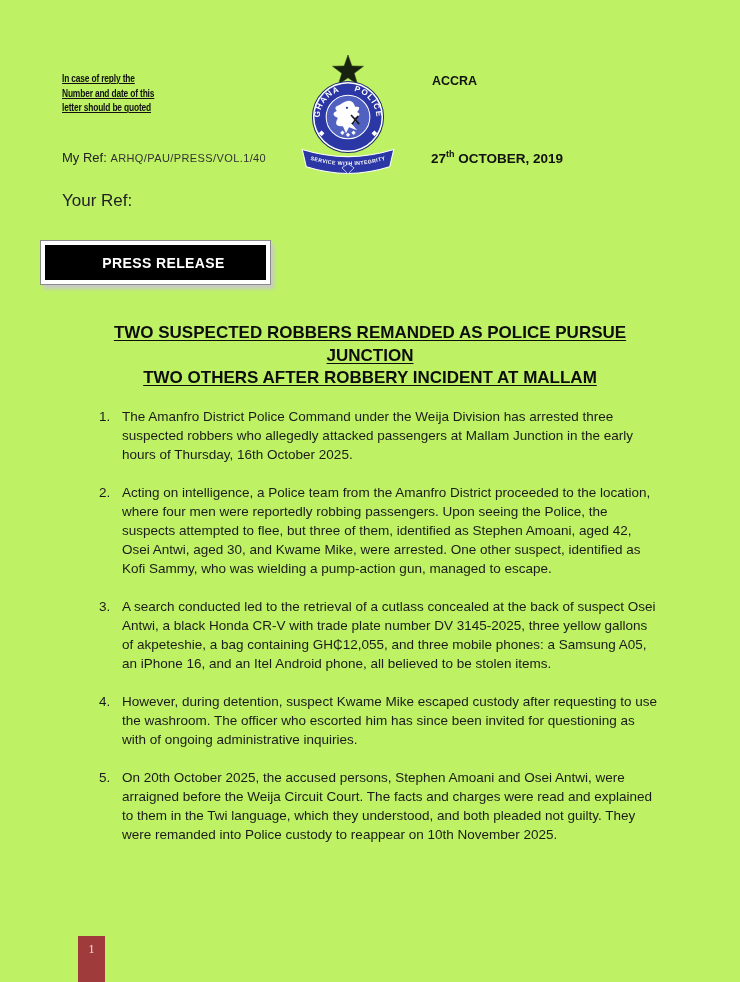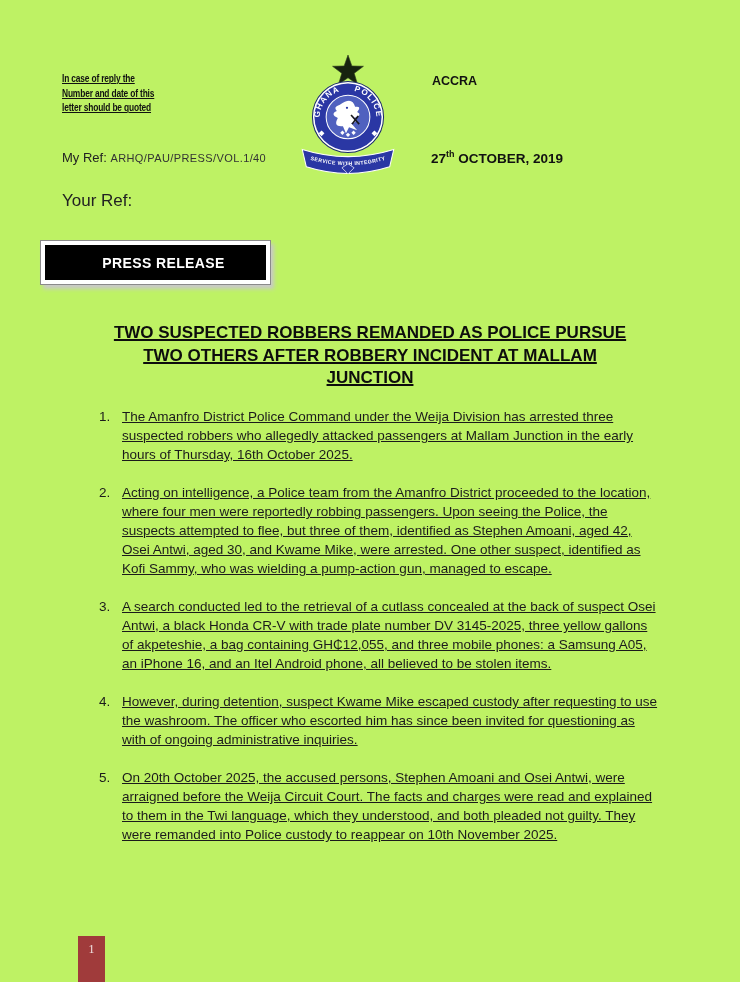--- a/index.html
+++ b/index.html
@@ -41,29 +41,29 @@
     box-shadow:3px 4px 4px #c9c9c9;
   }
   .pr-inner {
     background:#000; color:#fff; text-align:center;
     font-weight:700; font-size:14px; letter-spacing:0.4px; padding:10px 0 9px 16px;
   }
 
   
   .headline {
     position:absolute; left:70px; top:322px; width:600px;
-    text-align:center; font-weight:700; font-size:17px; line-height:22.5px; color:#0d0d0d;text-decoration:underline;
+    text-align:center; font-weight:700; font-size:17px; line-height:22.5px; color:#0d0d0d;
   }
   .headline .hl-line { text-decoration:underline; text-underline-offset:2px; }
 
   
   .paras { position:absolute; left:99px; top:407px; width:563px; font-size:13.5px; line-height:19px; color:#1b1b1b; }
   .para { display:flex; margin-bottom:19px; }
   .para .num { flex:0 0 23px; }
-  .para .txt { flex:1;text-decoration:underline; }
+  .para .txt { flex:1; }
 
   
   .footer-page {
     position:absolute; left:78px; top:936px; width:27px; height:46px;
     background:#a03b3b; color:#f2e4e4;
     font-family:"Liberation Serif", serif; font-size:12px;
     text-align:center; padding-top:6px;
   }
 </style>
 </head>
@@ -128,22 +128,22 @@
   </div>
 
   <div class="yourref">Your Ref:</div>
 
   <div class="pr-box">
     <div class="pr-inner">PRESS RELEASE</div>
   </div>
 
   <div class="headline">
     <div><span class="hl-line">TWO SUSPECTED ROBBERS REMANDED AS POLICE PURSUE</span></div>
+    <div><span class="hl-line">JUNCTION</span></div>
     <div><span class="hl-line">TWO OTHERS AFTER ROBBERY INCIDENT AT MALLAM</span></div>
-    <div><span class="hl-line">JUNCTION</span></div>
   </div>
 
   <div class="paras">
     <div class="para">
       <span class="num">1.</span>
       <span class="txt">The Amanfro District Police Command under the Weija Division has arrested three suspected robbers who allegedly attacked passengers at Mallam Junction in the early hours of Thursday, 16th October 2025.</span>
     </div>
     <div class="para">
       <span class="num">2.</span>
       <span class="txt">Acting on intelligence, a Police team from the Amanfro District proceeded to the location, where four men were reportedly robbing passengers. Upon seeing the Police, the suspects attempted to flee, but three of them, identified as Stephen Amoani, aged 42, Osei Antwi, aged 30, and Kwame Mike, were arrested. One other suspect, identified as Kofi Sammy, who was wielding a pump-action gun, managed to escape.</span>

